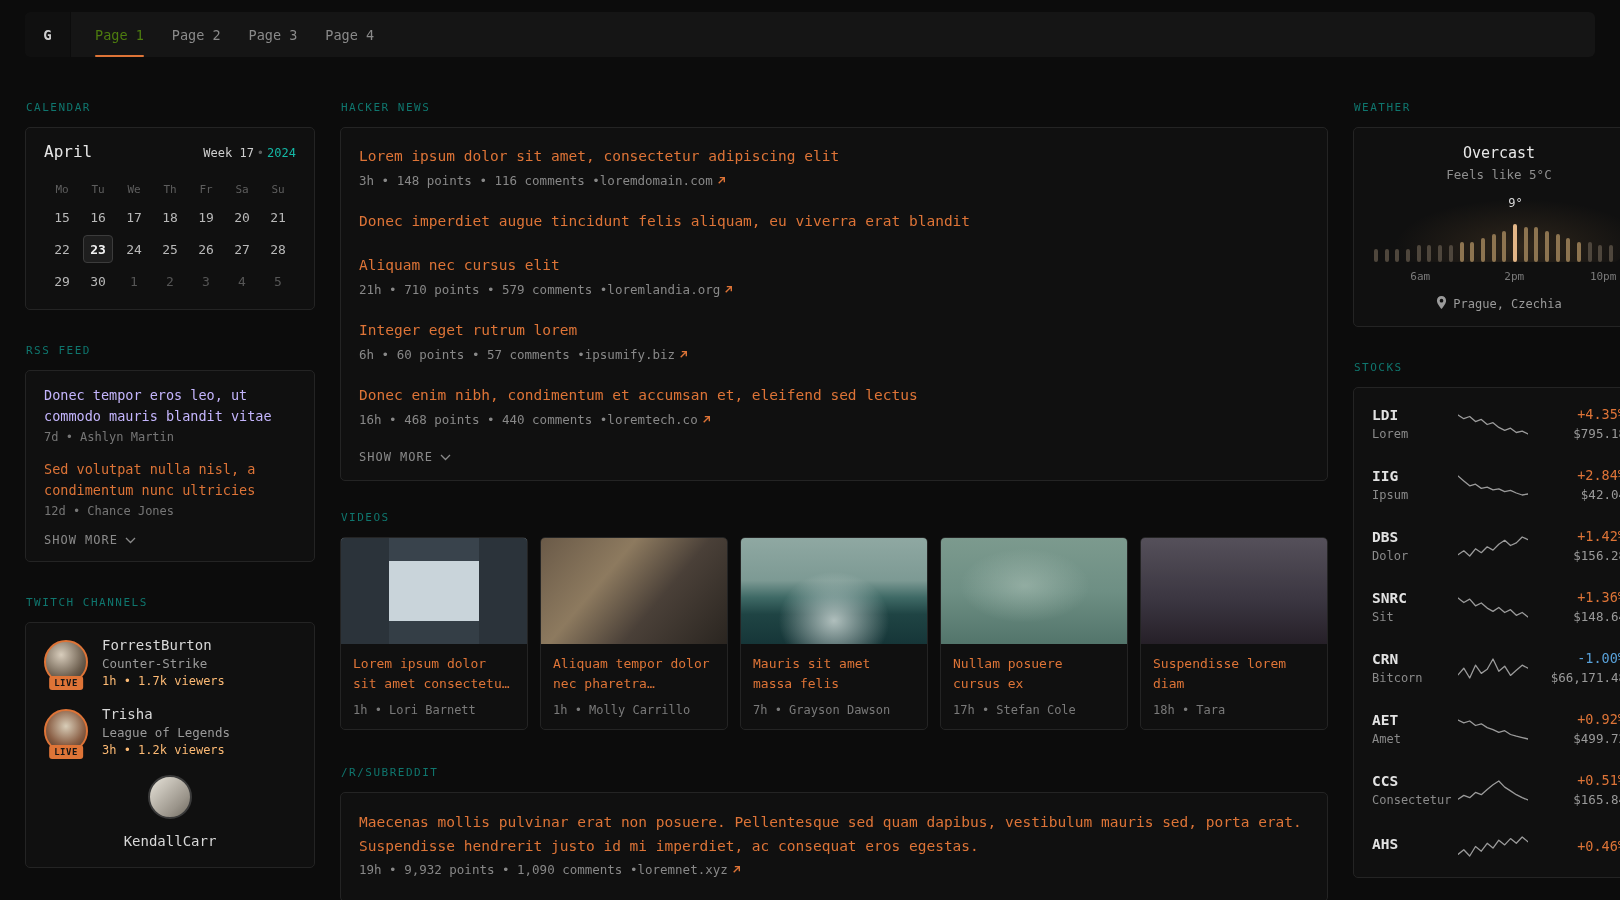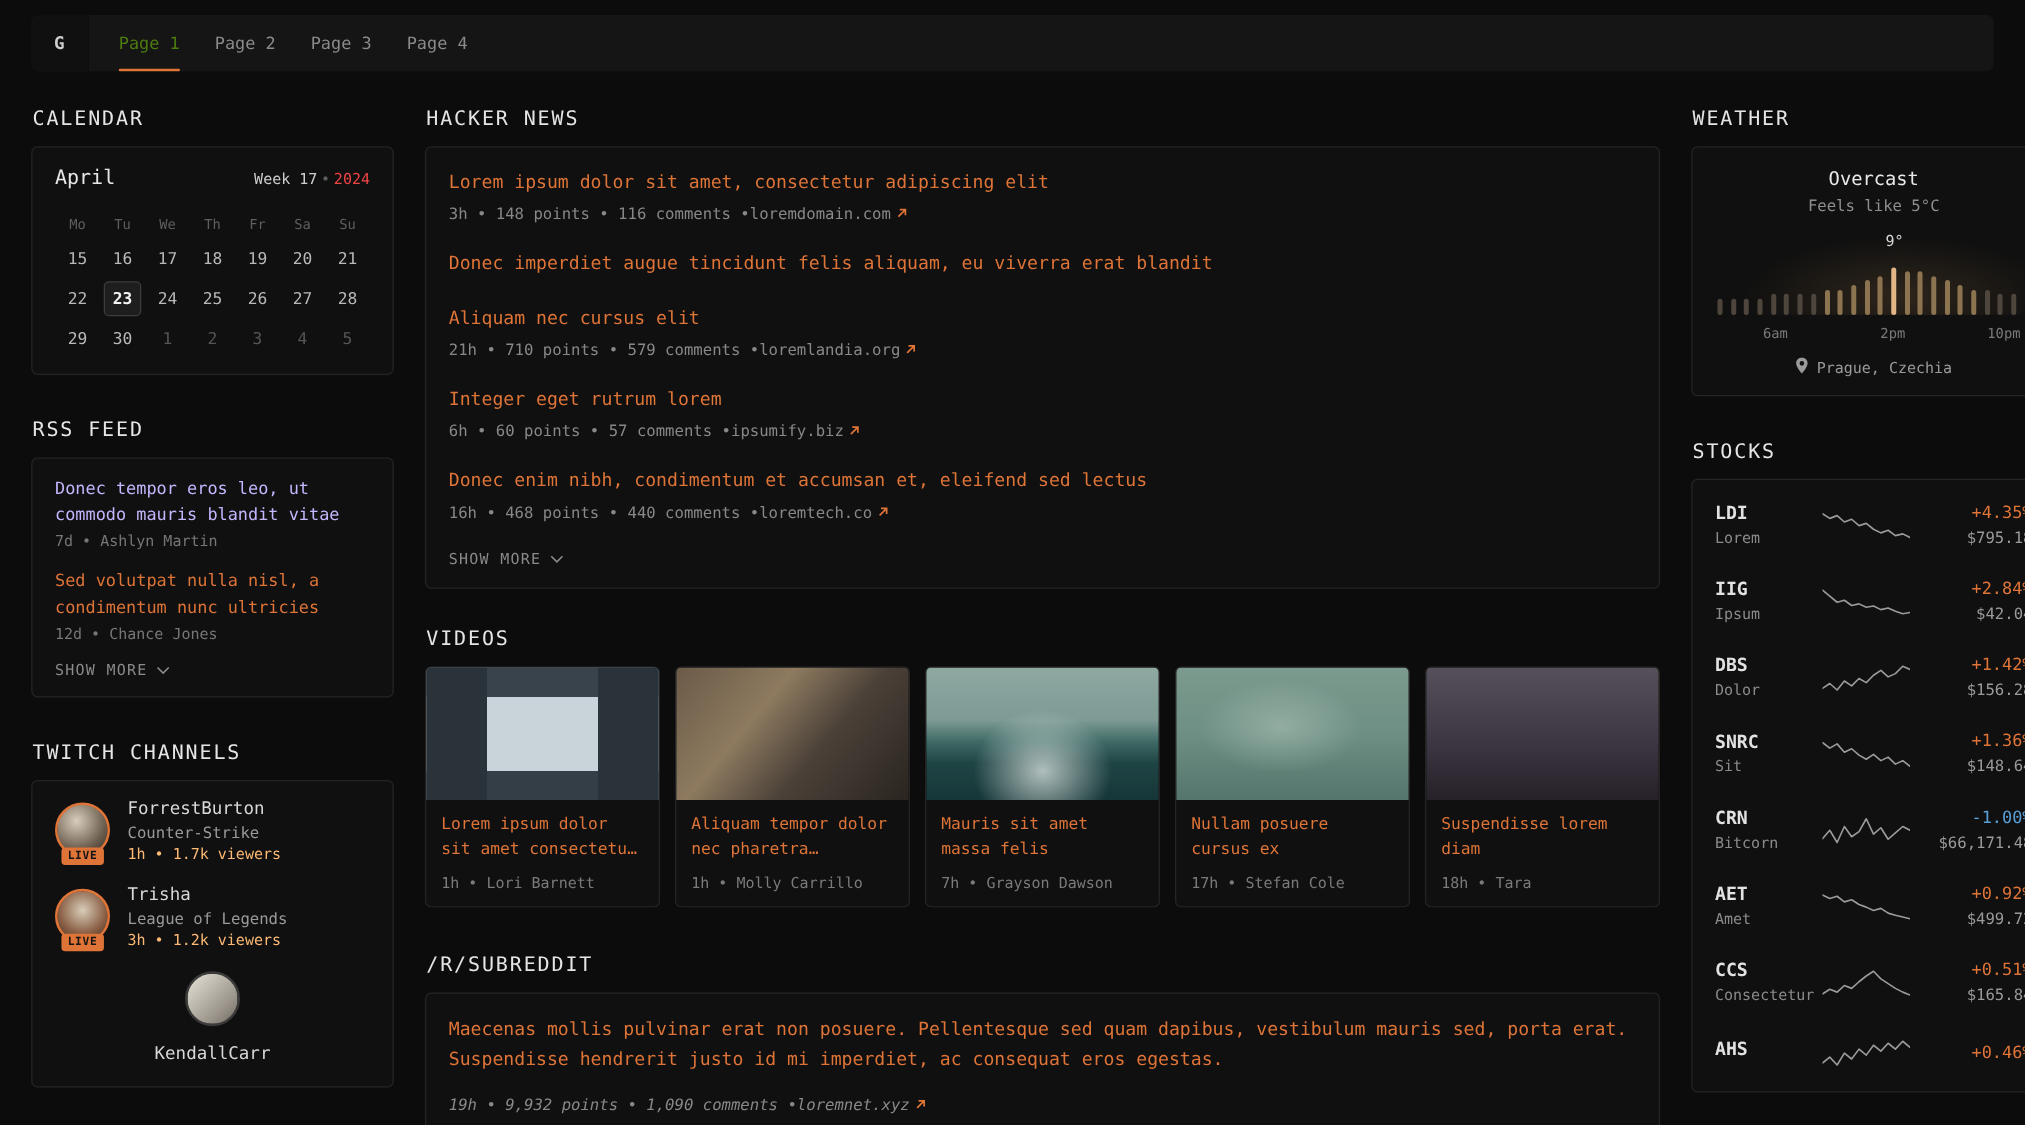--- a/index.html
+++ b/index.html
@@ -20,32 +20,32 @@
           border-right: 1px solid #0c0c0c; cursor: pointer; }
   .tabs { display: flex; padding-left: 24px; gap: 28px; }
   .tab { display: flex; align-items: center; position: relative; color: #8a8a8a; font-size: 13.5px; }
   .tab[data-active="true"] { color: #4d7c0f; }
   .tab[data-active="true"]::after { content: ""; position: absolute; left: 0; right: 0; bottom: 0;
           height: 2px; background: #de7437; border-radius: 1px; }
 
   
   .grid { display: grid; grid-template-columns: 290px 1fr 292px; gap: 25px; padding: 28px 75px 0 25px; align-items: start; }
   .section { margin-bottom: 34px; }
-  .section-title { font-size: 16px; font-weight: normal; letter-spacing: 1.5px; color: #e5e5e5; margin: 0 0 13px 1px; }
+  .section-title { font-size: 11px; font-weight: normal; letter-spacing: 1.5px; color: #0f766e; margin: 16px 0 13px 1px; }
   .card { background: #101010; border: 1px solid #242424; border-radius: 5px; }
   .pad-card { padding: 14px 18px; }
   .pad-card-lg { padding: 18px 18px 16px; }
 
   
   .cal-head { display: flex; justify-content: space-between; align-items: baseline; }
   .cal-month { font-size: 16px; color: #e6e6e6; }
   .cal-meta { font-size: 12px; }
   .cal-week { color: #cfcfcf; }
   .cal-sep { color: #5c5c5c; margin: 0 3px; }
-  .cal-year { color: #ef4444; text-align: center; }
+  .cal-year { color: #14b8a6; text-align: center; }
   .cal-grid { display: grid; grid-template-columns: repeat(7, 1fr); place-items: center; }
   .cal-dow { margin-top: 16px; }
   .cal-dowc { font-size: 11px; color: #5e5e5e; height: 24px; display: flex; align-items: center; }
   .cal-day { font-size: 13px; color: #b9b9b9; width: 30px; height: 28px; margin: 2px 0;
              display: flex; align-items: center; justify-content: center; border-radius: 4px;
              border: 1px solid transparent; cursor: default; }
   .cal-day[data-state="today"] { background: #1e1e1e; border-color: #3c3c3c; color: #f2f2f2; font-weight: bold; }
   .cal-day[data-state="dim"] { color: #565656; }
 
   
@@ -423,21 +423,21 @@
             </div>
           </div>
         </div>
     </section>
 
     <section class="section">
       <h2 class="section-title">/R/SUBREDDIT</h2>
       <div class="card pad-card-lg">
         <article class="hn-item" style="margin-bottom:8px;">
           <a class="hn-title" style="line-height:1.6;">Maecenas mollis pulvinar erat non posuere. Pellentesque sed quam dapibus, vestibulum mauris sed, porta erat. Suspendisse hendrerit justo id mi imperdiet, ac consequat eros egestas.</a>
-          <div class="hn-meta" style="margin-top:16px;font-style:italic;">
+          <div class="hn-meta" style="margin-top:4px;">
             <span>19h • 9,932 points • 1,090 comments • </span>
             <a class="hn-link">
               <span>loremnet.xyz</span>
               <span class="ext-arrow">
                   <svg width="9" height="9" viewBox="0 0 8 8">
                     <path d="M1.5 6.5L6 2M2.5 1.5h4v4" fill="none" stroke="currentColor" stroke-width="1.2"></path>
                   </svg>
                 </span>
             </a>
           </div>

